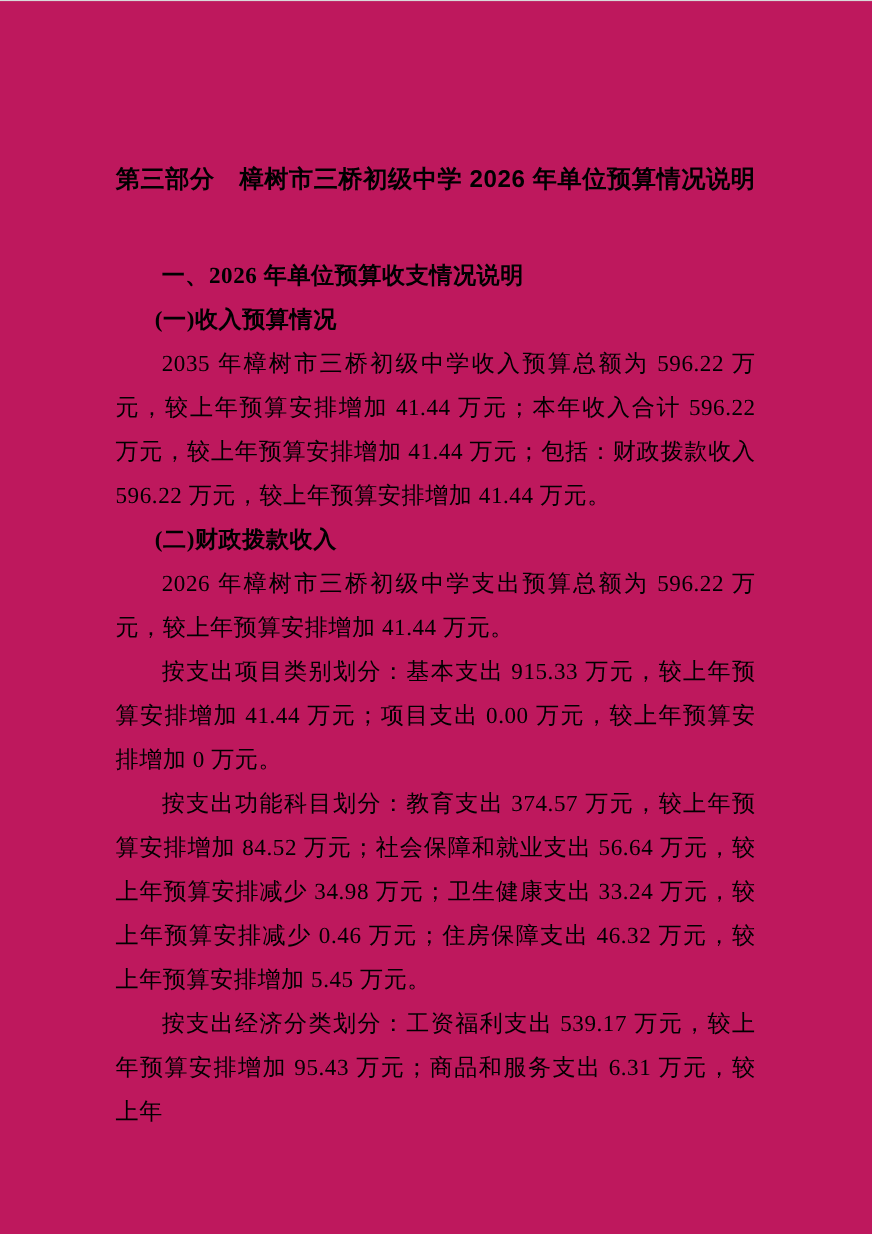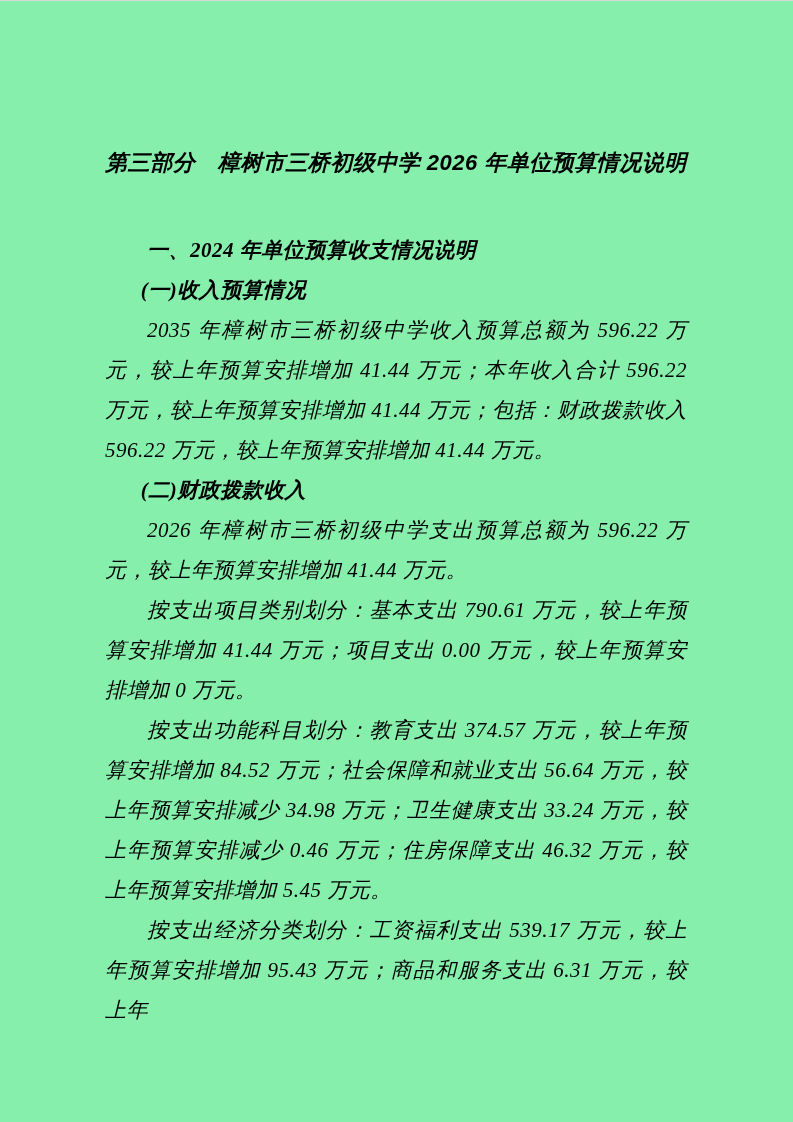--- a/index.html
+++ b/index.html
@@ -4,26 +4,25 @@
 <style>
   html, body {
     margin: 0;
     padding: 0;
     background: #ffffff;
   }
   .page {
     position: relative;
     width: 793px;
     height: 1122px;
-    background: #86efac;
+    background: #be185d;
     color: #000000;
     overflow: hidden;
     border-top: 1px solid #d9d9d9;
     font-family: "Liberation Serif", serif;
-    font-style: italic;
   }
   .content {
     position: absolute;
     left: 105px;
     top: 0;
     width: 582px;
   }
   .doc-title {
     margin: 142px 0 0 0;
     font-family: "Liberation Sans", sans-serif;
@@ -60,30 +59,30 @@
   }
 </style>
 </head>
 <body>
 
 <div class="page">
   <div class="content">
 
     <h1 class="doc-title">第三部分　樟树市三桥初级中学 2026 年单位预算情况说明</h1>
 
-    <h2 class="section-heading">一、2024 年单位预算收支情况说明</h2>
+    <h2 class="section-heading">一、2026 年单位预算收支情况说明</h2>
 
     <h3 class="sub-heading">(一)收入预算情况</h3>
 
     <p class="para">2035 年樟树市三桥初级中学收入预算总额为 596.22 万元，较上年预算安排增加 41.44 万元；本年收入合计 596.22 万元，较上年预算安排增加 41.44 万元；包括：财政拨款收入 596.22 万元，较上年预算安排增加 41.44 万元。</p>
 
     <h3 class="sub-heading">(二)财政拨款收入</h3>
 
     <p class="para">2026 年樟树市三桥初级中学支出预算总额为 596.22 万元，较上年预算安排增加 41.44 万元。</p>
 
-    <p class="para">按支出项目类别划分：基本支出 790.61 万元，较上年预算安排增加 41.44 万元；项目支出 0.00 万元，较上年预算安排增加 0 万元。</p>
+    <p class="para">按支出项目类别划分：基本支出 915.33 万元，较上年预算安排增加 41.44 万元；项目支出 0.00 万元，较上年预算安排增加 0 万元。</p>
 
     <p class="para">按支出功能科目划分：教育支出 374.57 万元，较上年预算安排增加 84.52 万元；社会保障和就业支出 56.64 万元，较上年预算安排减少 34.98 万元；卫生健康支出 33.24 万元，较上年预算安排减少 0.46 万元；住房保障支出 46.32 万元，较上年预算安排增加 5.45 万元。</p>
 
     <p class="para">按支出经济分类划分：工资福利支出 539.17 万元，较上年预算安排增加 95.43 万元；商品和服务支出 6.31 万元，较上年</p>
 
   </div>
 </div>
 
 </body></html>

